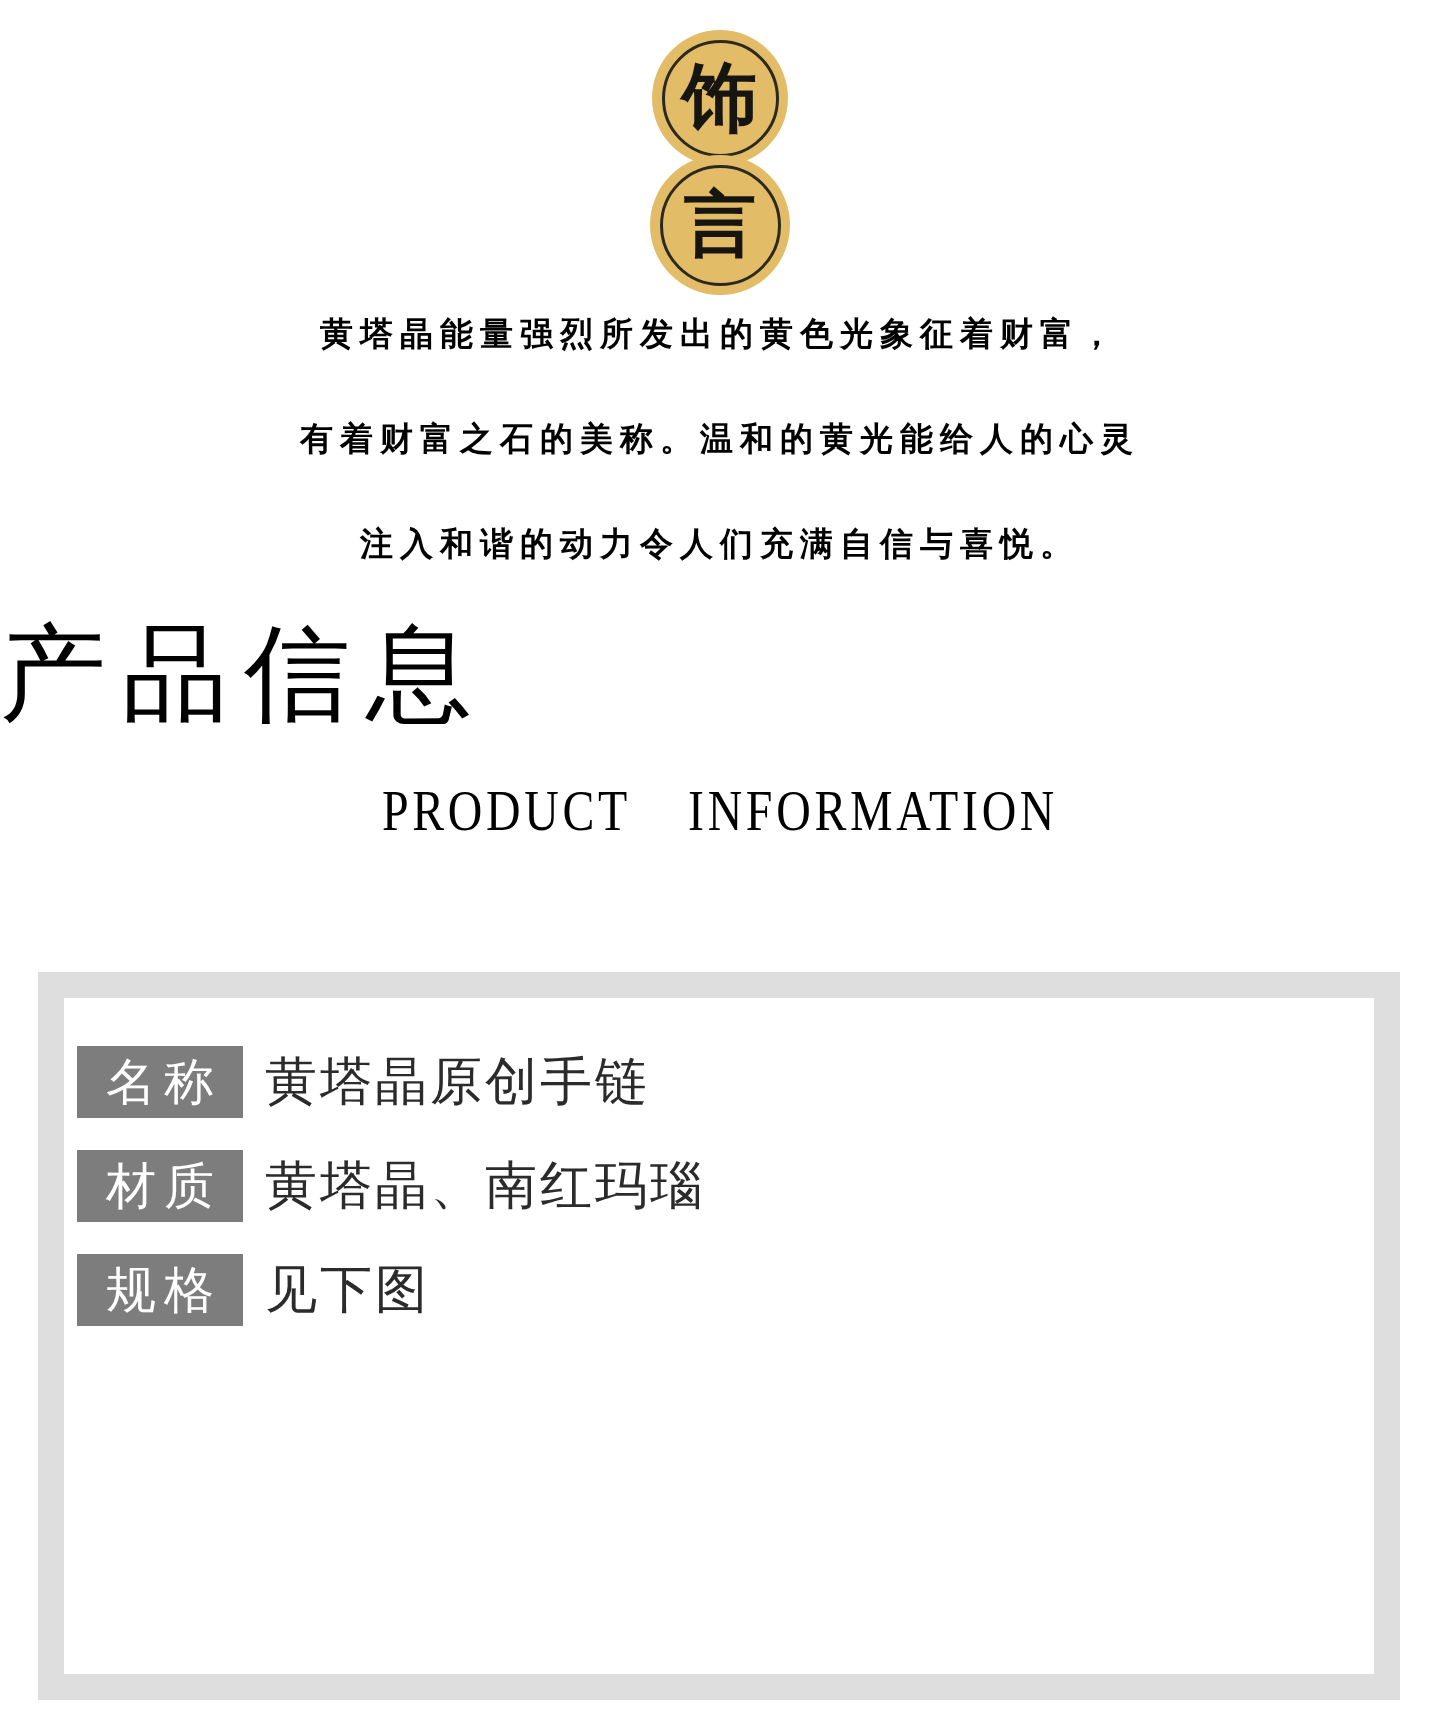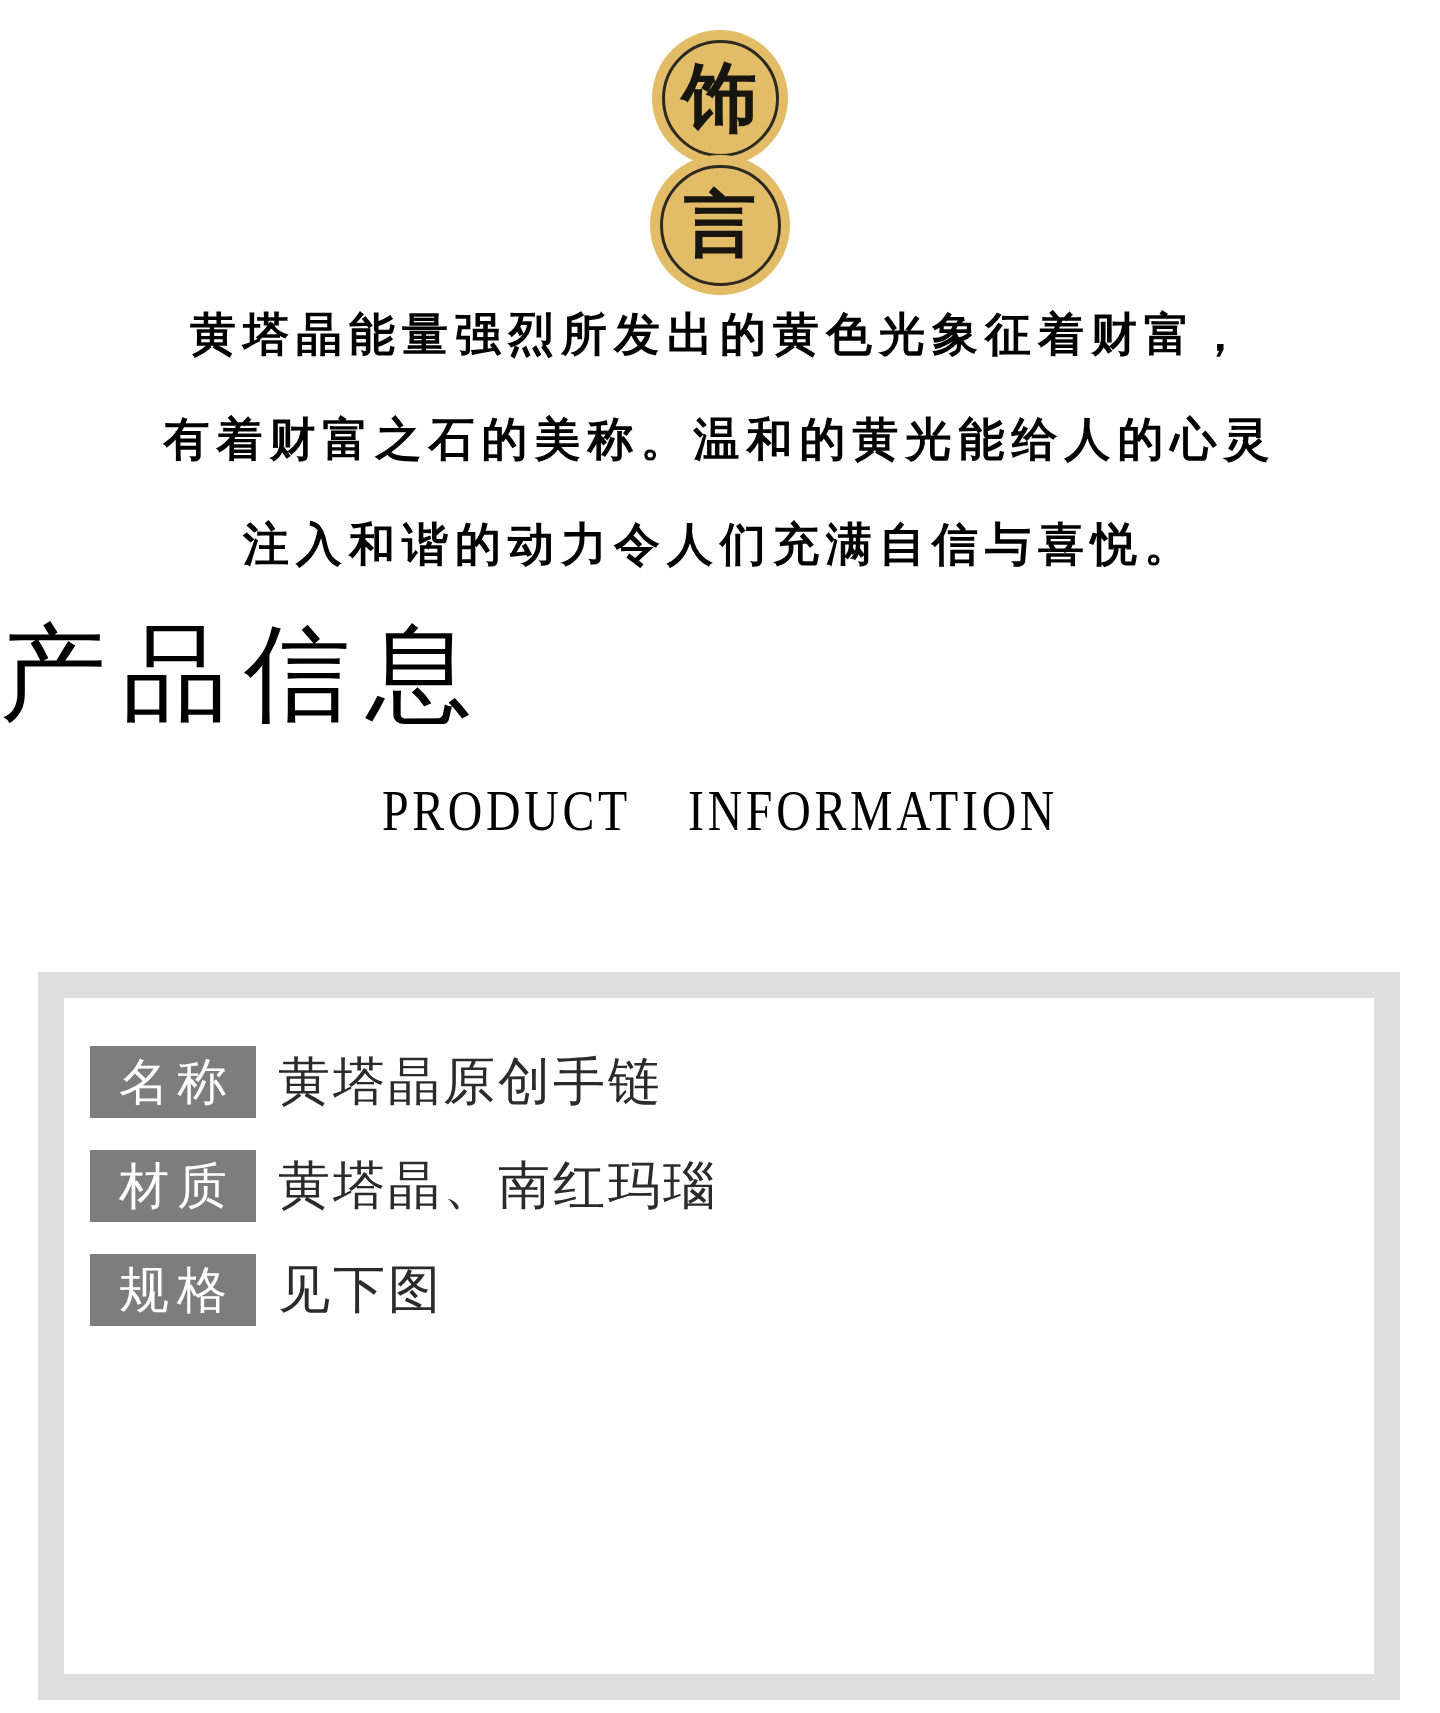--- a/index.html
+++ b/index.html
@@ -31,21 +31,21 @@
     font-size:76px; font-weight:700; color:#161510;
     line-height:1;
   }
   .coin.bottom { width:140px; height:140px; margin-top:-11px; z-index:2; }
   .coin.bottom .coin-inner { width:121px; height:121px; font-size:72px; }
 
   
   .intro {
     position:absolute; top:282px; left:0; right:0;
     text-align:center;
-    font-size:46px; font-weight:700;
+    font-size:33px; font-weight:700;
     letter-spacing:7px;
   }
   .intro-line { line-height:105px; white-space:nowrap; }
 
   
   .cn-title {
     position:absolute; top:598px; left:0; right:0;
     text-align:left;
     font-size:106px; font-weight:400;
     letter-spacing:16px;
@@ -59,21 +59,21 @@
     transform:scale(0.92,1.08);
     white-space:nowrap;
   }
 
   
   .info-box {
     position:absolute; left:38px; top:972px;
     width:1362px; height:728px;
     background:#ffffff;
     border:26px solid #dedede;
-    padding:48px 30px 0 26px;
+    padding:48px 30px 0 13px;
     display:flex; flex-direction:column; gap:32px;
   }
   .row { display:flex; align-items:center; }
   .row-label {
     flex:none;
     width:166px; height:72px;
     background:#7d7d7d; color:#ffffff;
     font-size:50px; letter-spacing:8px; text-indent:8px;
     display:flex; align-items:center; justify-content:center;
     line-height:1;

